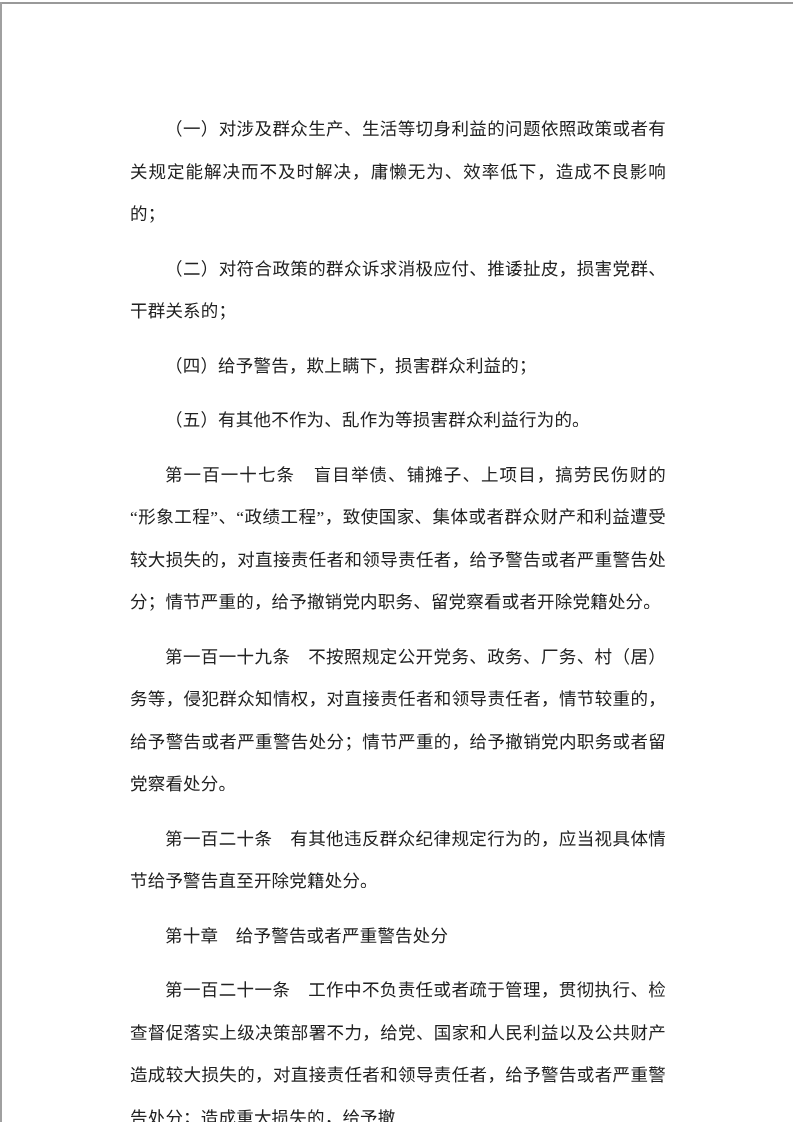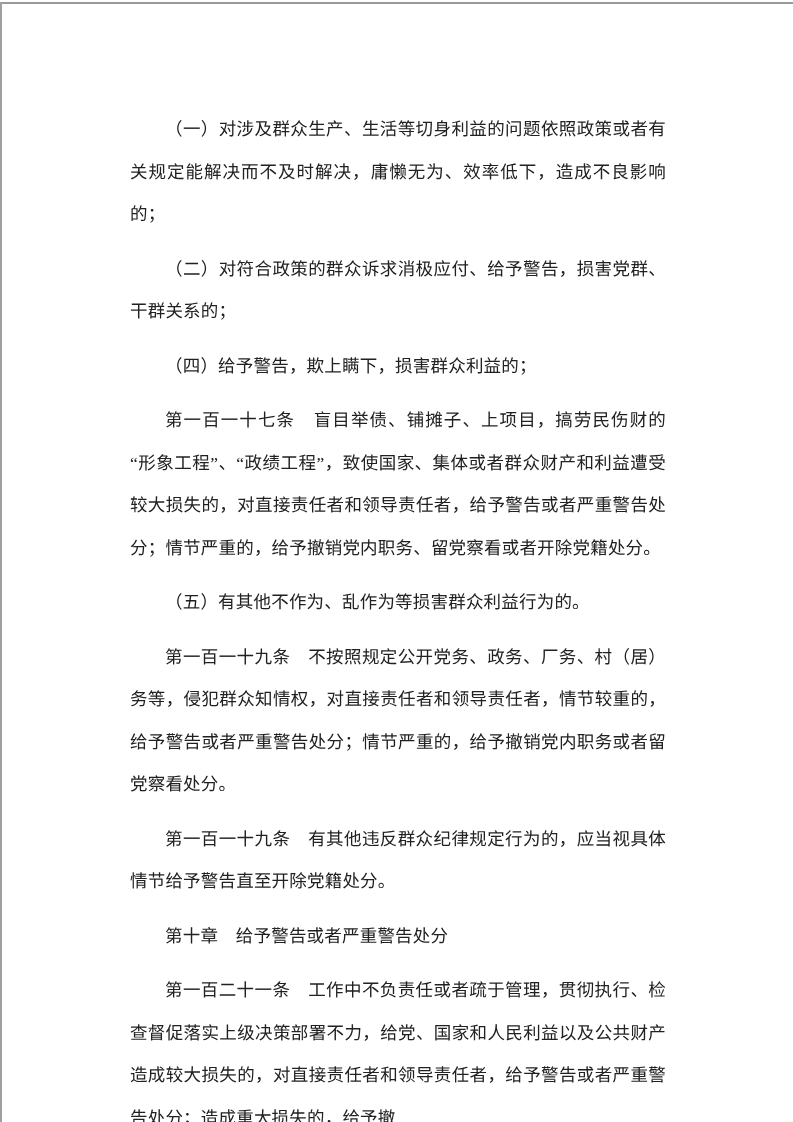--- a/index.html
+++ b/index.html
@@ -50,21 +50,21 @@
   }
 </style>
 </head>
 <body>
 
 <div class="page-top-edge"></div>
 <div class="page-left-edge"></div>
 
 <div class="page-content">
   <p class="para">（一）对涉及群众生产、生活等切身利益的问题依照政策或者有关规定能解决而不及时解决，庸懒无为、效率低下，造成不良影响的；</p>
-  <p class="para">（二）对符合政策的群众诉求消极应付、给予警告，损害党群、干群关系的；</p>
+  <p class="para">（二）对符合政策的群众诉求消极应付、推诿扯皮，损害党群、干群关系的；</p>
   <p class="para">（四）给予警告，欺上瞒下，损害群众利益的；</p>
+  <p class="para">（五）有其他不作为、乱作为等损害群众利益行为的。</p>
   <p class="para">第一百一十七条　盲目举债、铺摊子、上项目，搞劳民伤财的“形象工程”、“政绩工程”，致使国家、集体或者群众财产和利益遭受较大损失的，对直接责任者和领导责任者，给予警告或者严重警告处分；情节严重的，给予撤销党内职务、留党察看或者开除党籍处分。</p>
-  <p class="para">（五）有其他不作为、乱作为等损害群众利益行为的。</p>
   <p class="para">第一百一十九条　不按照规定公开党务、政务、厂务、村（居）务等，侵犯群众知情权，对直接责任者和领导责任者，情节较重的，给予警告或者严重警告处分；情节严重的，给予撤销党内职务或者留党察看处分。</p>
-  <p class="para">第一百一十九条　有其他违反群众纪律规定行为的，应当视具体情节给予警告直至开除党籍处分。</p>
+  <p class="para">第一百二十条　有其他违反群众纪律规定行为的，应当视具体情节给予警告直至开除党籍处分。</p>
   <p class="para">第十章　给予警告或者严重警告处分</p>
   <p class="para">第一百二十一条　工作中不负责任或者疏于管理，贯彻执行、检查督促落实上级决策部署不力，给党、国家和人民利益以及公共财产造成较大损失的，对直接责任者和领导责任者，给予警告或者严重警告处分；造成重大损失的，给予撤</p>
 </div>
 
 </body></html>

